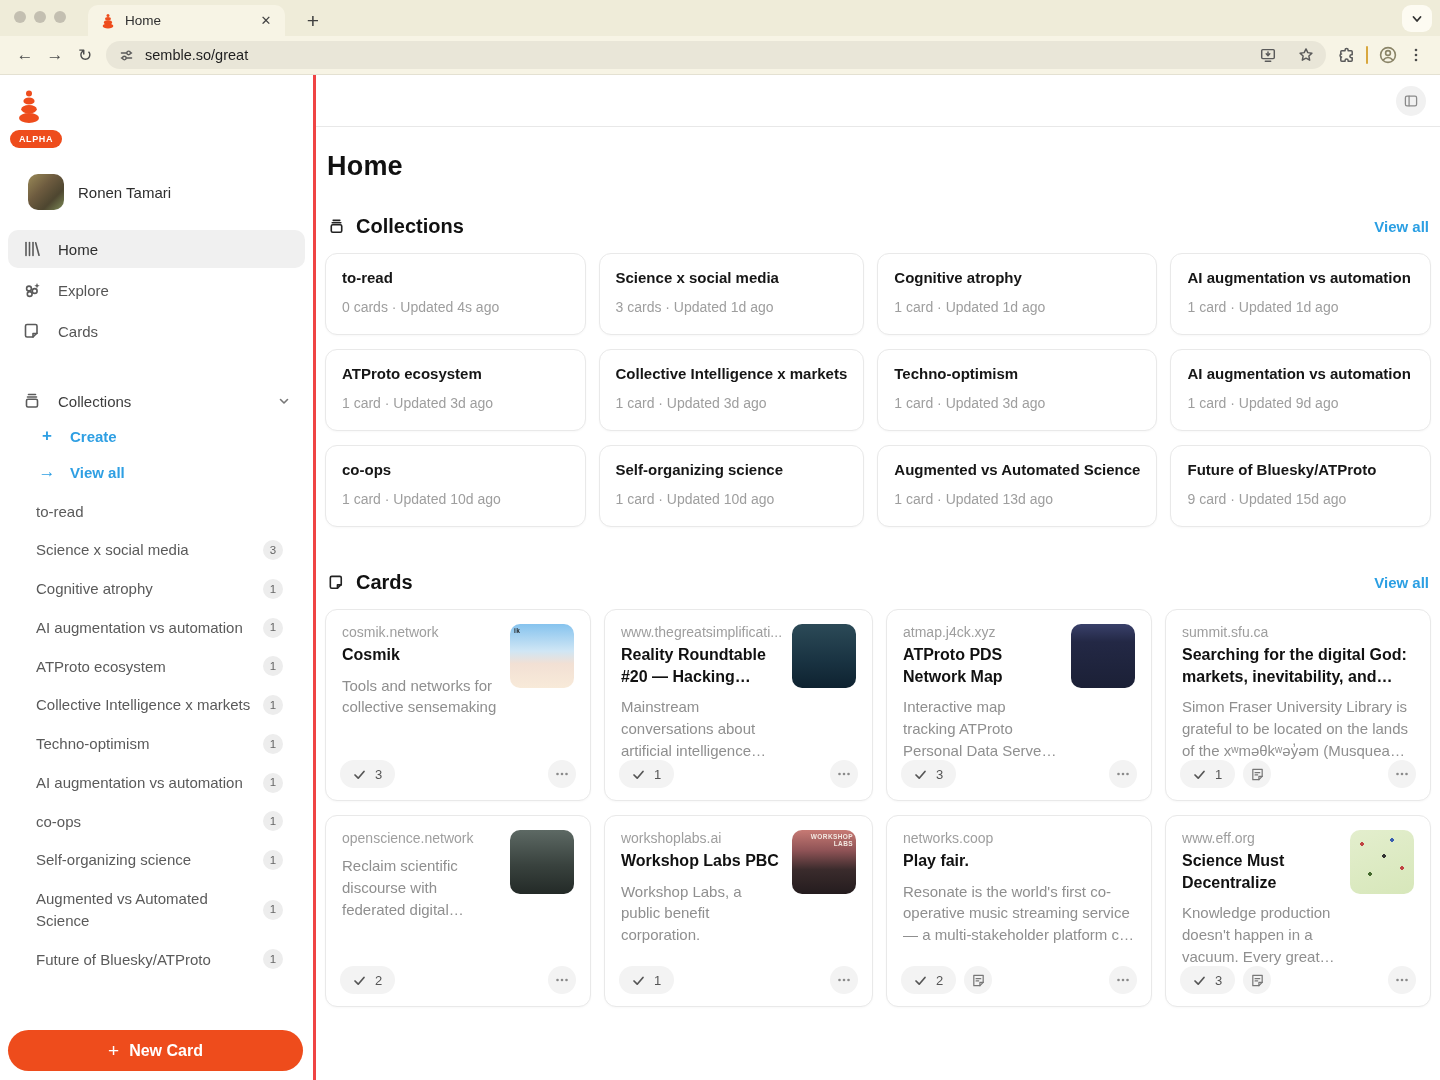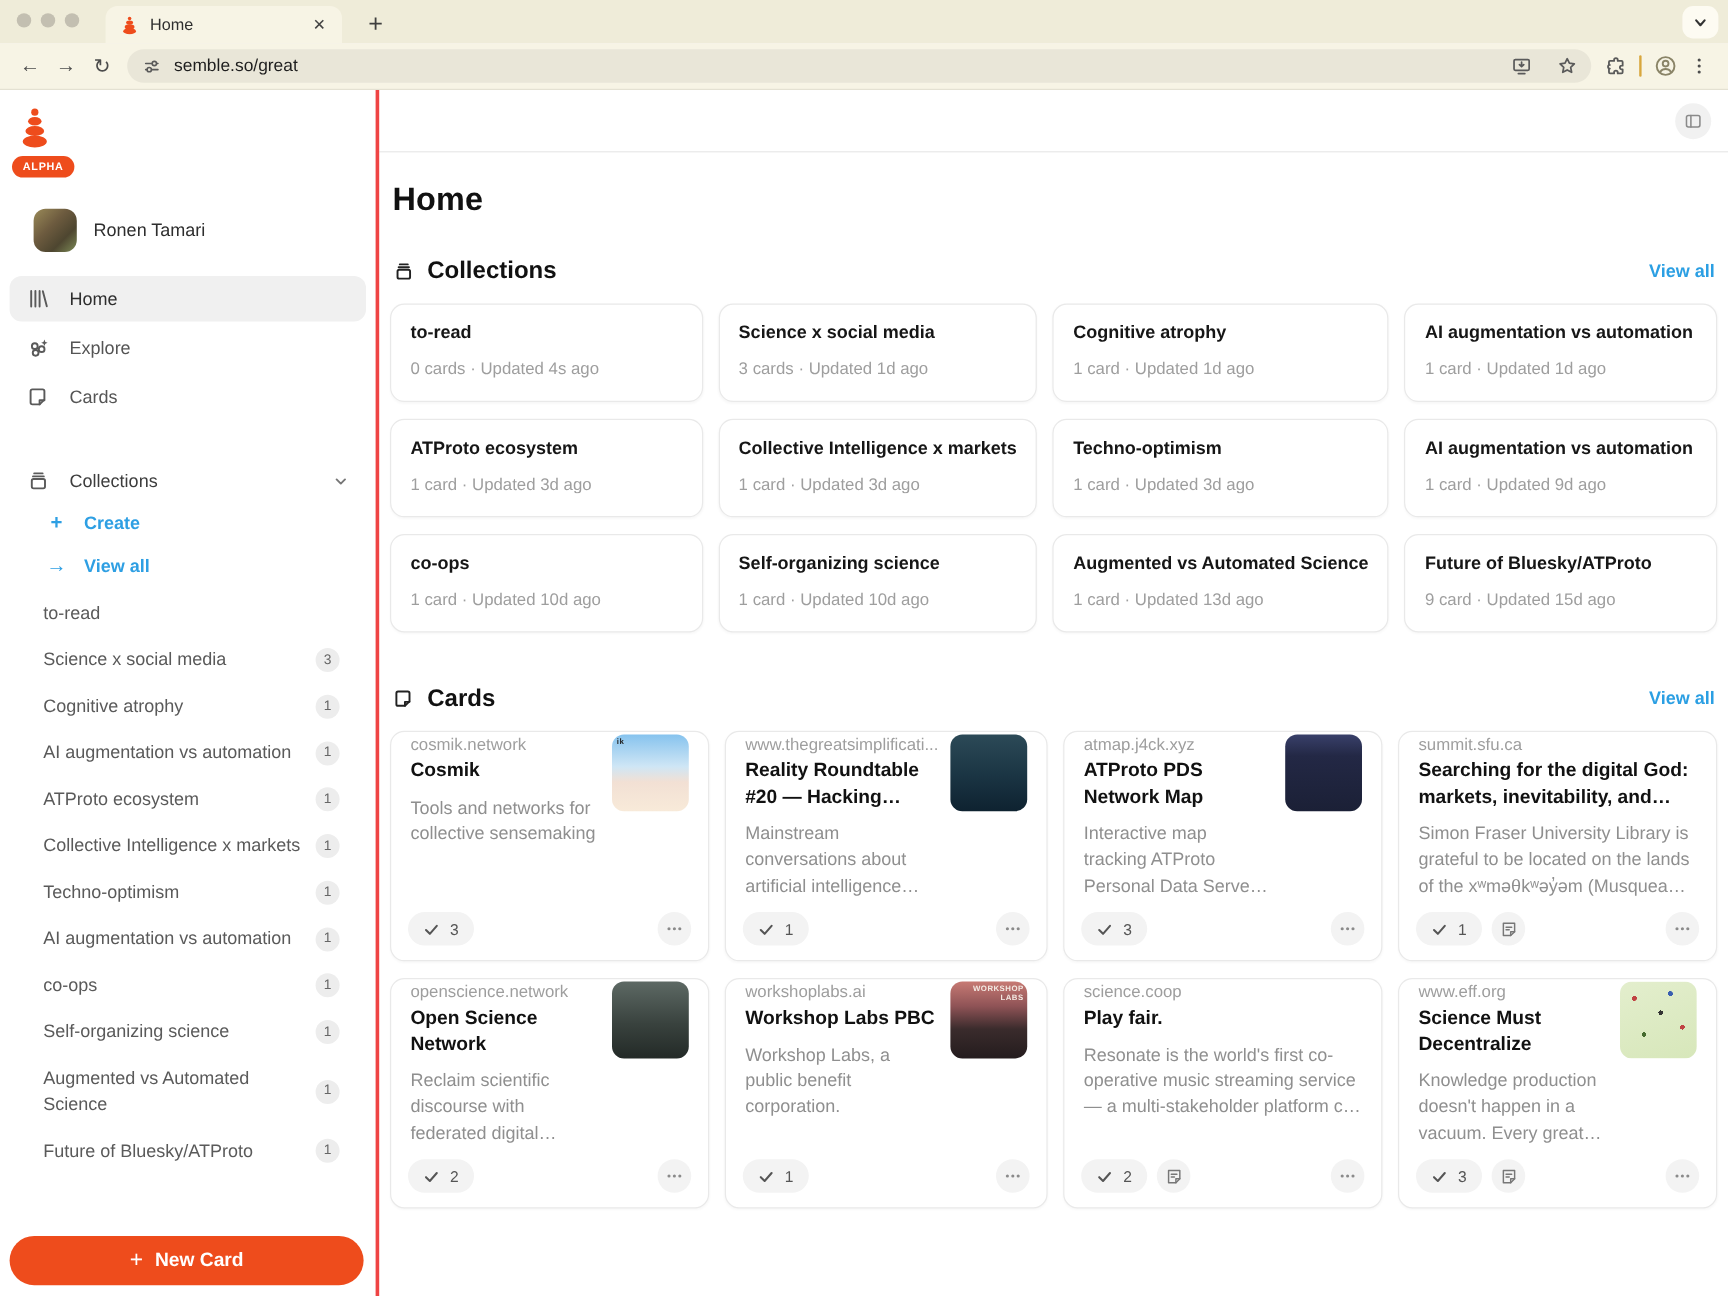--- a/index.html
+++ b/index.html
@@ -89,21 +89,21 @@
 
   .grid { margin-top:15px; display:grid; grid-template-columns:repeat(4,1fr); column-gap:13px; row-gap:14px; }
 
   .ccard { height:82px; background:#fff; border:1px solid #e9e9e9; border-radius:12px;
     padding:15px 16px; box-shadow:0 1px 2px rgba(0,0,0,.03); }
   .ccard-title { font-size:15px; font-weight:600; color:#161616; white-space:nowrap;
     overflow:hidden; text-overflow:ellipsis; }
   .ccard-meta { margin-top:13px; font-size:14px; color:#9e9e9e; white-space:nowrap; overflow:hidden; }
 
   .card { position:relative; height:192px; background:#fff; border:1px solid #e9e9e9;
-    border-radius:12px; padding:2px 16px; box-shadow:0 1px 2px rgba(0,0,0,.03); }
+    border-radius:12px; padding:14px 16px; box-shadow:0 1px 2px rgba(0,0,0,.03); }
   .card-body { display:flex; }
   .card-text { flex:1; min-width:0; }
   .card-domain { font-size:14px; color:#9e9e9e; white-space:nowrap; overflow:hidden; text-overflow:ellipsis; }
   .card-title { margin-top:4px; font-size:16px; font-weight:700; color:#111; line-height:1.35;
     display:-webkit-box; -webkit-line-clamp:2; -webkit-box-orient:vertical; overflow:hidden; }
   .card-desc { margin-top:9px; font-size:15px; color:#8f8f8f; line-height:1.45;
     display:-webkit-box; -webkit-line-clamp:3; -webkit-box-orient:vertical; overflow:hidden; }
   .card-thumb { width:64px; height:64px; border-radius:10px; margin-left:10px; flex:none;
     overflow:hidden; position:relative; }
   .thumb-text { position:absolute; top:3px; left:4px; right:3px; font-size:6.5px; font-weight:700;
@@ -563,21 +563,20 @@
                       <circle cx="12.5" cy="8" r="1.3"></circle>
         </g>
                   </svg>
       </span>
     </div>
   </article>
             <article class="card">
     <div class="card-body">
       <div class="card-text">
         <div class="card-domain">openscience.network</div>
-        <div class="card-title">Open Science Network</div>
         <div class="card-desc">Reclaim scientific discourse with federated digital spaces where researchers shape the...</div>
       </div>
       <div class="card-thumb thumb-mountain">
         
       </div>
     </div>
     <div class="card-footer">
       <div class="check-pill">
         <svg class="ic" width="13" height="13" viewBox="0 0 13 13">
                     <polyline points="2,7 5.2,10.2 11,3.5" fill="none" stroke="#555" stroke-width="1.7" stroke-linecap="round" stroke-linejoin="round"></polyline>
@@ -622,21 +621,21 @@
                       <circle cx="8" cy="8" r="1.3"></circle>
                       <circle cx="12.5" cy="8" r="1.3"></circle>
         </g>
                   </svg>
       </span>
     </div>
   </article>
             <article class="card">
     <div class="card-body">
       <div class="card-text">
-        <div class="card-domain">science.coop</div>
+        <div class="card-domain">networks.coop</div>
         <div class="card-title">Play fair.</div>
         <div class="card-desc">Resonate is the world's first co-operative music streaming service — a multi-stakeholder platform co-operative,...</div>
       </div>
 
     </div>
     <div class="card-footer">
       <div class="check-pill">
         <svg class="ic" width="13" height="13" viewBox="0 0 13 13">
                     <polyline points="2,7 5.2,10.2 11,3.5" fill="none" stroke="#555" stroke-width="1.7" stroke-linecap="round" stroke-linejoin="round"></polyline>
                   </svg>

